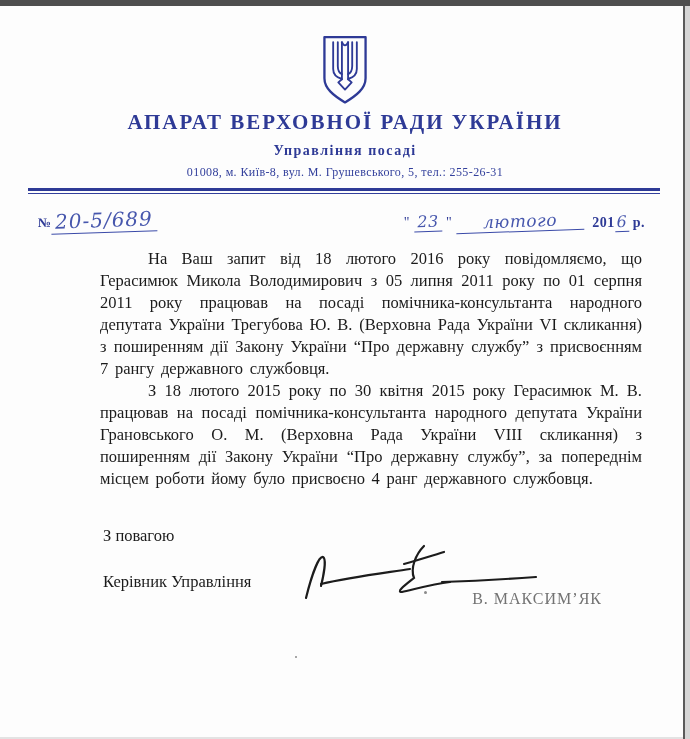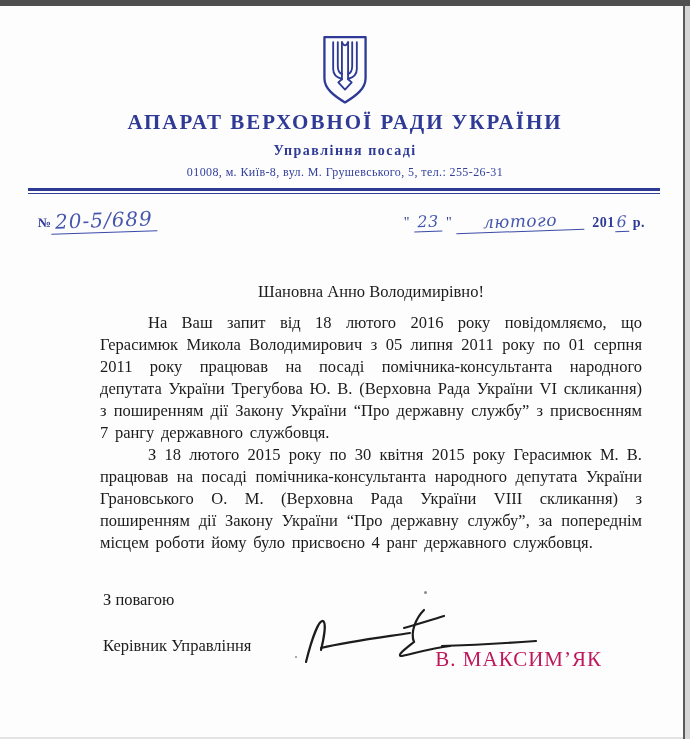--- a/index.html
+++ b/index.html
@@ -54,21 +54,21 @@
   .salutation { margin-top:44px; text-align:center; padding-left:52px; font-size:16.5px; }
   .body-p {
     margin:0 48px 0 100px; text-indent:48px; text-align:justify;
     font-size:16.5px; line-height:22px; word-spacing:2.5px;
   }
   .body-p.first { margin-top:10px; }
   .regards { margin:36px 0 0 103px; font-size:16.5px; }
 
   .sigrow { position:relative; margin-top:14px; height:56px; }
   .position  { position:absolute; left:103px; bottom:24px; font-size:16.5px; }
-  .signatory { position:absolute; right:88px; bottom:8px; font-size:21px; letter-spacing:1px; color:#be185d; }
+  .signatory { position:absolute; right:88px; bottom:8px; font-size:16px; letter-spacing:1px; color:#737373; }
   .signature { position:absolute; left:292px; top:-26px; }
 
   .speck { position:absolute; width:3px; height:3px; border-radius:50%; background:#8a8a8a; }
   .speck.s1 { left:424px; top:591px; }
   .speck.s2 { left:295px; top:656px; width:2px; height:2px; }
 </style>
 </head>
 <body>
 
 <div class="scan">
@@ -104,21 +104,20 @@
     <div class="refdate">
       <span class="q">"</span>
       <span class="hand blank day">23</span>
       <span class="q">"</span>
       <span class="hand blank month">лютого</span><span class="printed">201</span><span class="hand blank yr">6</span>
       <span class="printed">р.</span>
     </div>
   </div>
 
 
-  <div class="salutation">Шановна Анно Володимирівно!</div>
 
   <p class="body-p first">На Ваш запит від 18 лютого 2016 року повідомляємо, що Герасимюк Микола Володимирович з 05 липня 2011 року по 01 серпня 2011 року працював на посаді помічника-консультанта народного депутата України Трегубова Ю. В. (Верховна Рада України VI скликання) з поширенням дії Закону України “Про державну службу” з присвоєнням 7 рангу державного службовця.</p>
   <p class="body-p">З 18 лютого 2015 року по 30 квітня 2015 року Герасимюк М. В. працював на посаді помічника-консультанта народного депутата України Грановського О. М. (Верховна Рада України VIII скликання) з поширенням дії Закону України “Про державну службу”, за попереднім місцем роботи йому було присвоєно 4 ранг державного службовця.</p>
 
   <div class="regards">З повагою</div>
 
   <div class="sigrow">
     <div class="position">Керівник Управління</div>
     <svg class="signature" width="252" height="78" viewBox="0 0 252 78" fill="none" stroke="#1c1c1c" stroke-width="2.2" stroke-linecap="round">
       <path d="M14,64 C20,40 27,22 31,23 C35,25 31,44 29,52"></path>

